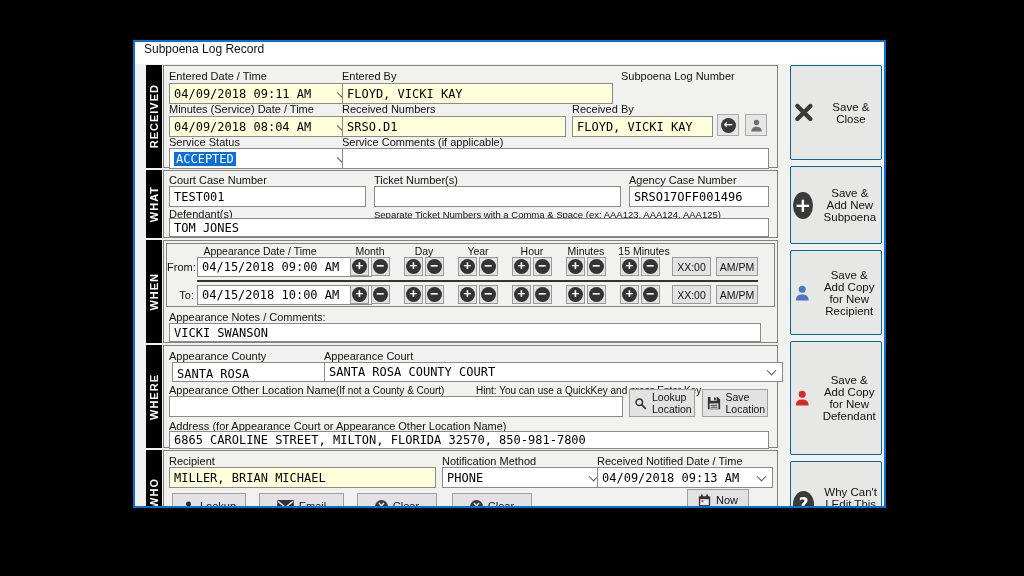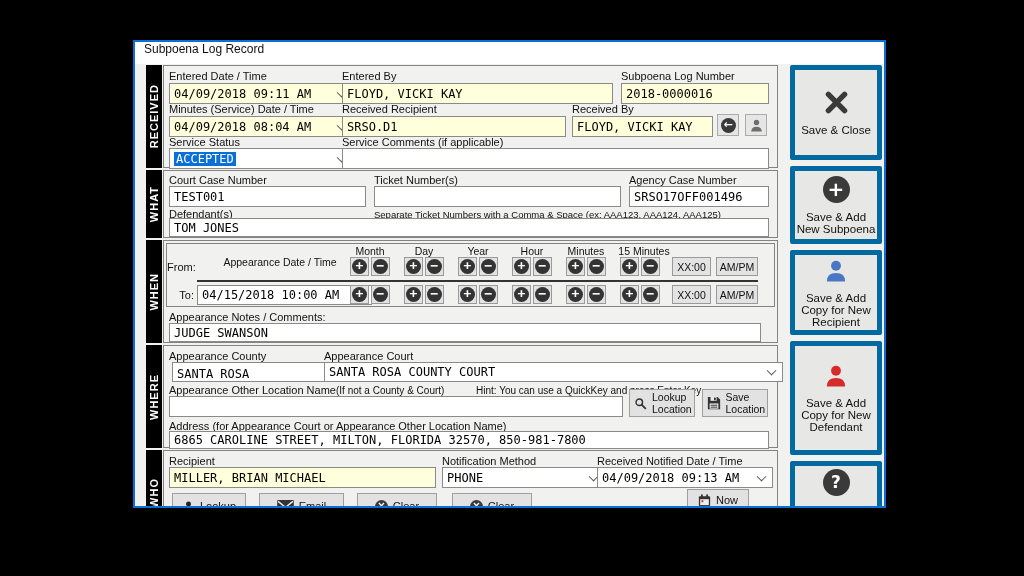--- a/index.html
+++ b/index.html
@@ -39,21 +39,21 @@
   .hdr{position:absolute;top:1px;font-size:10.5px;text-align:center;color:#111;white-space:nowrap;}
   .innerbox{position:absolute;left:2px;right:2px;top:2px;height:64px;border:1px solid #838383;box-sizing:border-box;}
   .sep{position:absolute;left:30px;width:561px;height:2px;background:#333;top:36px;}
   .circle-glyph{display:inline-block;border-radius:50%;background:#3a3a3a;color:#fff;text-align:center;
                 font-family:"DejaVu Sans",sans-serif;font-weight:bold;}
   .cg-big{width:27px;height:27px;font-size:20px;line-height:26px;}
   .cg-q{width:27px;height:27px;font-size:17px;line-height:26px;}
   .cg-small{width:15px;height:15px;font-size:11px;line-height:14px;}
   .cg-tiny{width:13px;height:13px;font-size:10px;line-height:12px;}
   .sidebar{position:absolute;left:655px;top:1px;width:92px;display:flex;flex-direction:column;gap:6px;}
-  .side-btn{background:#e7e7e6;border:5px solid #0369a1;border-radius:2px;display:flex;flex-direction:column;
+  .side-btn{background:#e7e7e6;border:1px solid #0369a1;border-radius:2px;display:flex;flex-direction:row;
             align-items:center;justify-content:center;gap:8px;text-align:center;font-size:11.5px;color:#111;
             box-sizing:border-box;padding:2px;}
   .blue{color:#4a77c4;}
   .red{color:#d62b2b;}
   .gray{color:#6e6e6e;}
   svg{display:block;}
 </style>
 </head>
 <body>
 
@@ -72,30 +72,27 @@
           <div class="lb" style="left:5px;top:4px;">Entered Date / Time</div>
           <div class="fd yl combo" style="left:5px;top:17px;width:160px;">
             <span>04/09/2018 09:11 AM</span>
             <span class="chev"></span>
           </div>
           <div class="lb" style="left:178px;top:4px;">Entered By</div>
           <div class="fd yl" style="left:178px;top:17px;width:261px;">
             <span>FLOYD, VICKI KAY</span>
           </div>
           <div class="lb" style="left:457px;top:4px;">Subpoena Log Number</div>
-          <div class="fd yl" style="left:457px;top:17px;width:138px;">
-            <span>2018-0000016</span>
-          </div>
 
           <div class="lb" style="left:5px;top:37px;">Minutes (Service) Date / Time</div>
           <div class="fd yl combo" style="left:5px;top:50px;width:160px;">
             <span>04/09/2018 08:04 AM</span>
             <span class="chev"></span>
           </div>
-          <div class="lb" style="left:178px;top:37px;">Received Recipient</div>
+          <div class="lb" style="left:178px;top:37px;">Received Numbers</div>
           <div class="fd yl" style="left:178px;top:50px;width:214px;">
             <span>SRSO.D1</span>
           </div>
           <div class="lb" style="left:408px;top:37px;">Received By</div>
           <div class="fd yl" style="left:408px;top:50px;width:131px;">
             <span>FLOYD, VICKI KAY</span>
           </div>
           <div class="sq" style="left:553px;top:48px;">
             <span class="circle-glyph cg-small">←</span>
           </div>
@@ -142,29 +139,33 @@
           </div>
         </div>
       </div>
 
       <div class="section" style="height:103px;">
         <div class="strip">
           <span>WHEN</span>
         </div>
         <div class="gbox">
           <div class="innerbox">
-            <div class="hdr" style="left:34px;width:158px;margin-top:11px;">Appearance Date / Time</div>
+            <div class="hdr" style="left:14px;width:158px;">Appearance Date / Time</div>
             <div class="hdr" style="left:180px;width:46px;">Month</div>
             <div class="hdr" style="left:234px;width:46px;">Day</div>
             <div class="hdr" style="left:288px;width:46px;">Year</div>
             <div class="hdr" style="left:342px;width:46px;">Hour</div>
             <div class="hdr" style="left:394px;width:50px;">Minutes</div>
             <div class="hdr" style="left:446px;width:62px;">15 Minutes</div>
 
             <div class="lb" style="left:0px;top:17px;width:27px;text-align:right;">From:</div>
+            <div class="fd combo" style="left:30px;top:13px;width:151px;height:18px;">
+              <span>04/15/2018 09:00 AM</span>
+              <span class="chev"></span>
+            </div>
             <div class="orbbtn" style="left:183px;top:13px;">
                 <span class="orb">+</span>
               </div>
             <div class="orbbtn" style="left:204px;top:13px;">
                 <span class="orb">−</span>
               </div>
             <div class="orbbtn" style="left:237px;top:13px;">
                 <span class="orb">+</span>
               </div>
             <div class="orbbtn" style="left:258px;top:13px;">
@@ -239,21 +240,21 @@
               </div>
             <div class="orbbtn" style="left:474px;top:41px;">
                 <span class="orb">−</span>
               </div>
             <div class="tbtn" style="left:505px;top:41px;width:39px;height:19px;">XX:00</div>
             <div class="tbtn" style="left:549px;top:41px;width:42px;height:19px;">AM/PM</div>
           </div>
 
           <div class="lb" style="left:5px;top:70px;">Appearance Notes / Comments:</div>
           <div class="fd" style="left:5px;top:82px;width:582px;height:17px;">
-            <span>JUDGE SWANSON</span>
+            <span>VICKI SWANSON</span>
           </div>
         </div>
       </div>
 
       <div class="section" style="height:103px;">
         <div class="strip">
           <span>WHERE</span>
         </div>
         <div class="gbox">
           <div class="lb" style="left:5px;top:4px;">Appearance County</div>

